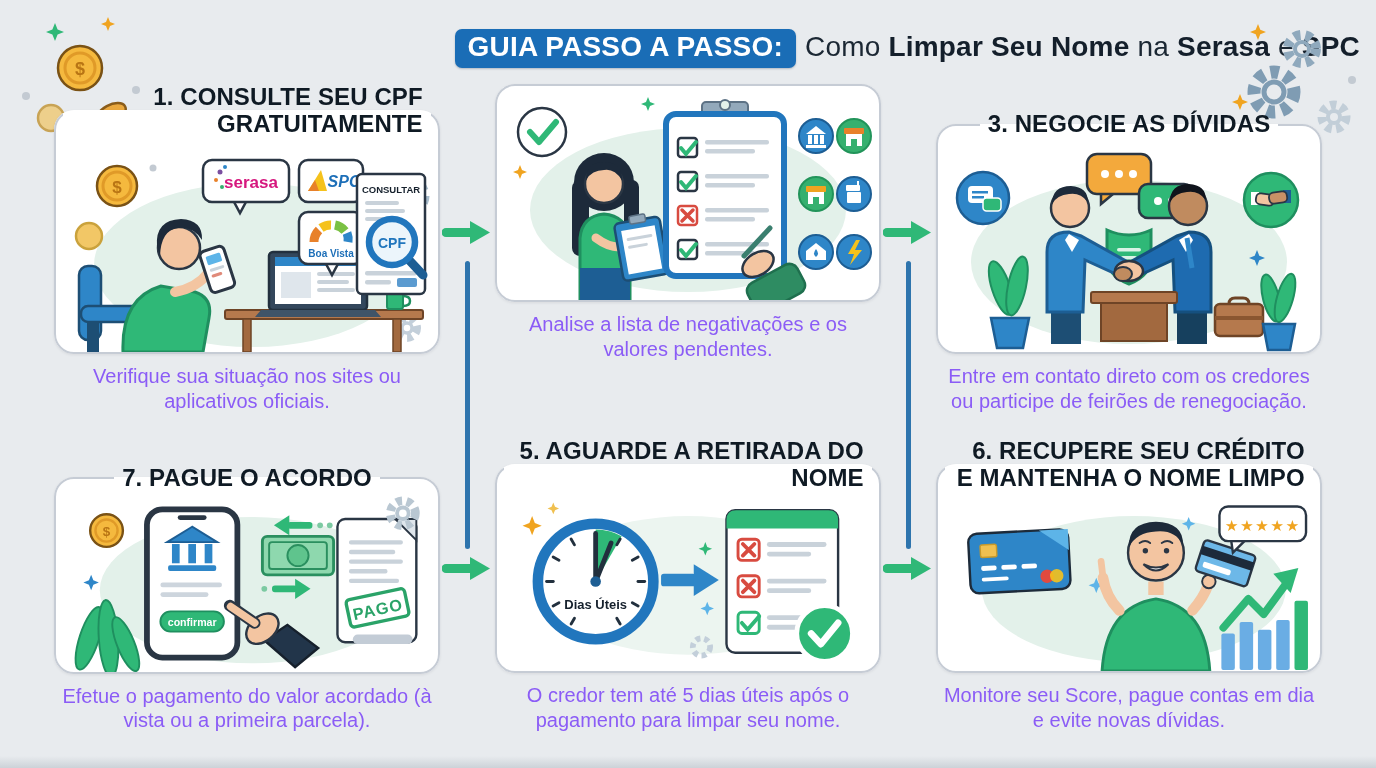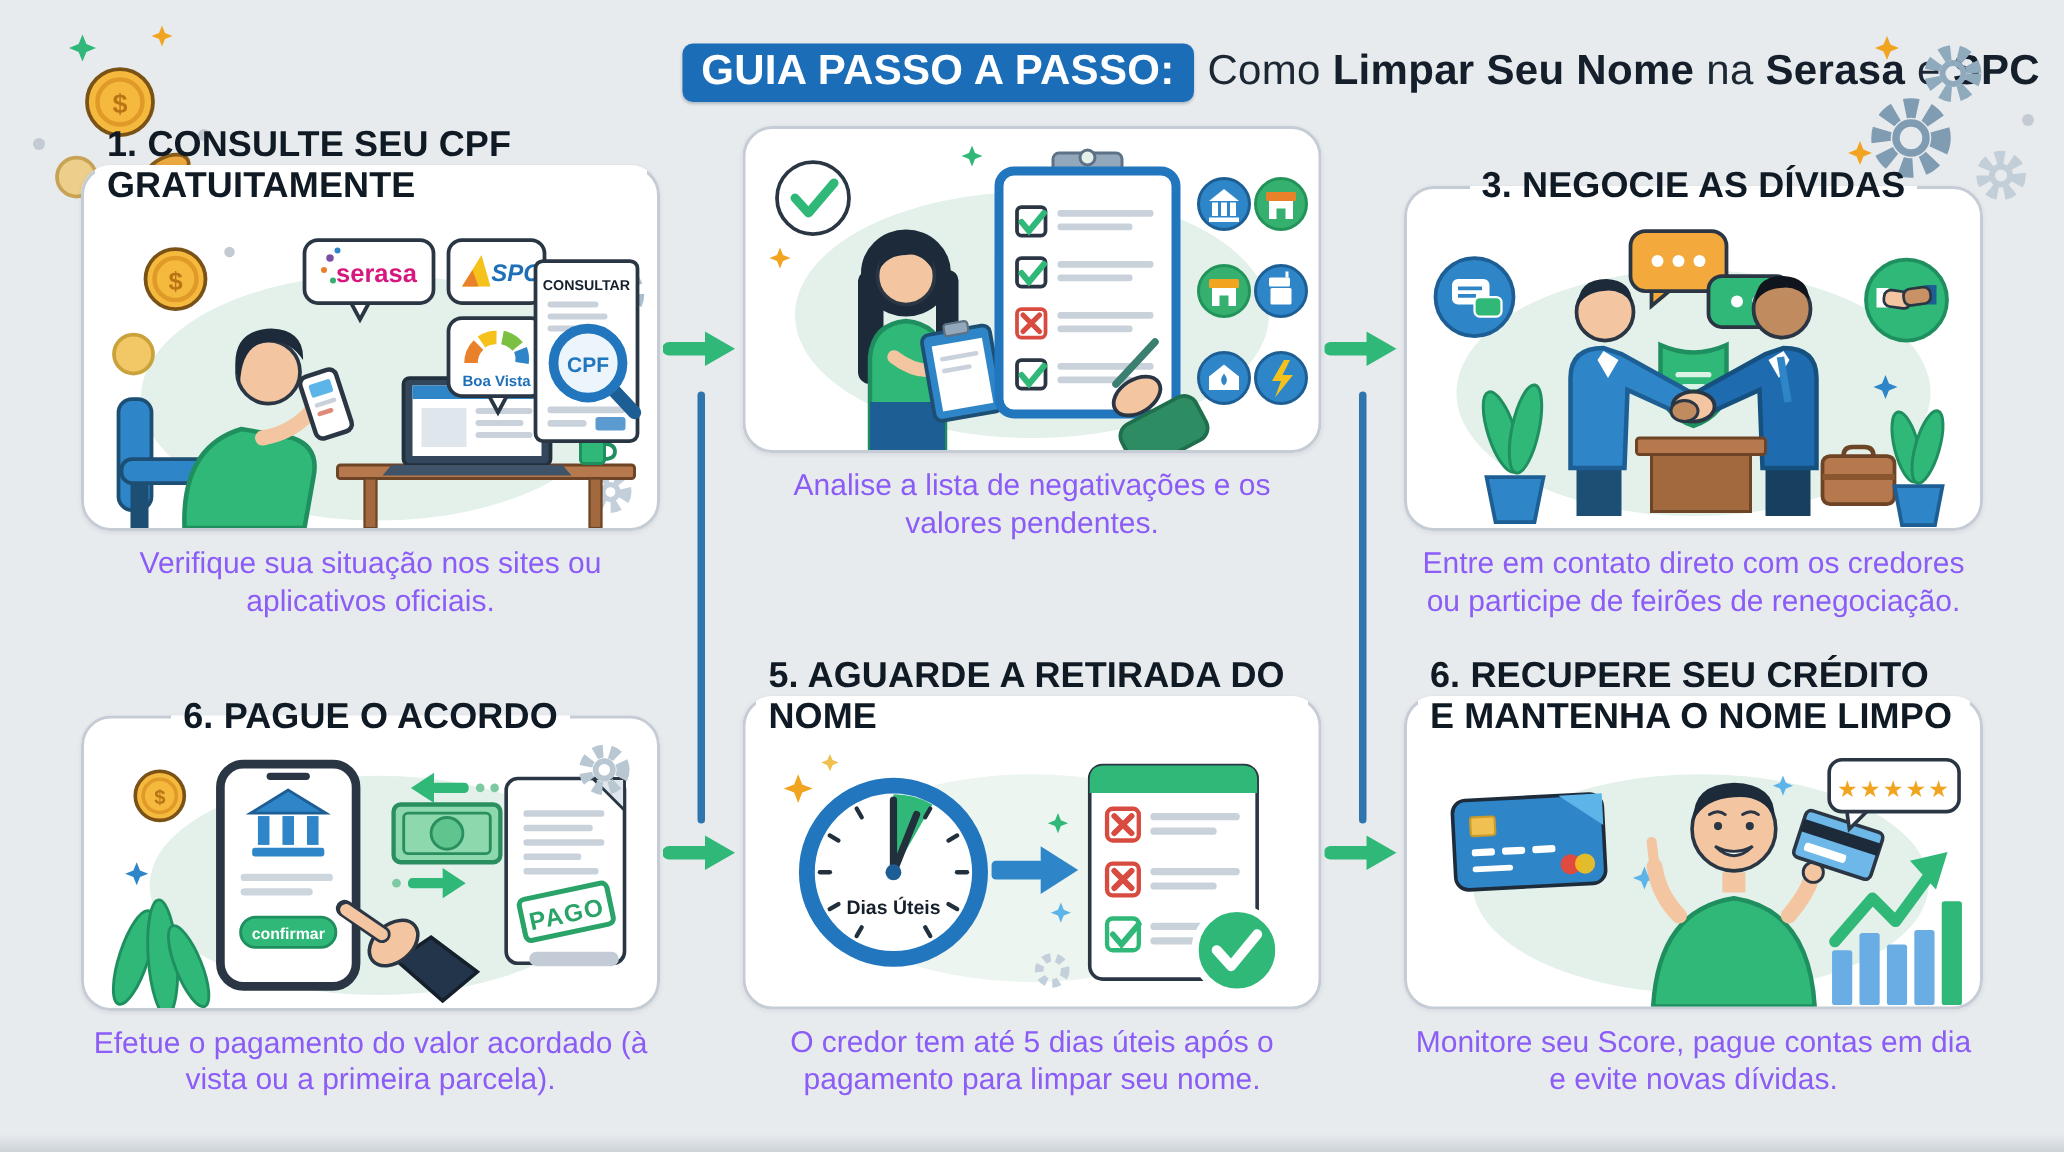--- a/index.html
+++ b/index.html
@@ -30,21 +30,21 @@
   .grid-row{ display:grid; grid-template-columns:repeat(3,1fr); column-gap:55px; align-items:start; }
   .grid-row.second{ margin-top:24px; }
 
   fieldset.box{
     margin:0; padding:0; min-inline-size:0;
     border:2.5px solid #c6ccd5; border-radius:20px; background:#ffffff;
     box-shadow:0 1px 3px rgba(20,30,40,.08);
   }
   .card.offset fieldset.box{ margin-top:27px; }
   legend.hd{
-    max-width:92%; margin:0 auto; padding:0 8px; text-align:left;
+    max-width:92%; margin:0 auto; padding:0 8px; text-align:right;
     font-weight:700; font-size:24px; line-height:1.12; color:#0f1a24; letter-spacing:.1px;
   }
   svg.illu{ display:block; width:100%; height:212px; margin-top:2px; }
   .grid-row.second svg.illu{ height:178px; }
   svg text{ font-family:"Liberation Sans",sans-serif; }
 
   .caption{
     margin:10px auto 0; text-align:center;
     font-size:20px; line-height:1.24; color:#8b5cf6; max-width:378px;
   }
@@ -403,21 +403,21 @@
         </svg>
       </fieldset>
       <p class="caption">Entre em contato direto com os credores ou participe de feirões de renegociação.</p>
     </div>
   </div>
 
   <div class="grid-row second">
 
     <div class="card offset">
       <fieldset class="box">
-        <legend class="hd"><span>6. PAGUE O ACORDO</span></legend>
+        <legend class="hd"><span>7. PAGUE O ACORDO</span></legend>
         <svg class="illu" viewBox="0 0 380 185" preserveAspectRatio="xMidYMid meet">
           <ellipse cx="195" cy="100" rx="158" ry="76" fill="#e3f1ea"></ellipse>
           <g>
             <circle cx="44" cy="38" r="17" fill="#f5b93e" stroke="#7a5215" stroke-width="2.5"></circle>
             <circle cx="44" cy="38" r="11.5" fill="none" stroke="#e09a28" stroke-width="2.5"></circle>
             <text x="44" y="44" text-anchor="middle" font-size="14" font-weight="bold" fill="#b97514">$</text>
           </g>
           <path d="M0 -8 L2.3 -2.3 L8 0 L2.3 2.3 L0 8 L-2.3 2.3 L-8 0 L-2.3 -2.3 Z" transform="translate(28,92)" fill="#2e86c8"></path>
           <g>
             <ellipse cx="26" cy="150" rx="10" ry="34" transform="rotate(18 26 150)" fill="#2fb877" stroke="#1f8f5f" stroke-width="2"></ellipse>

